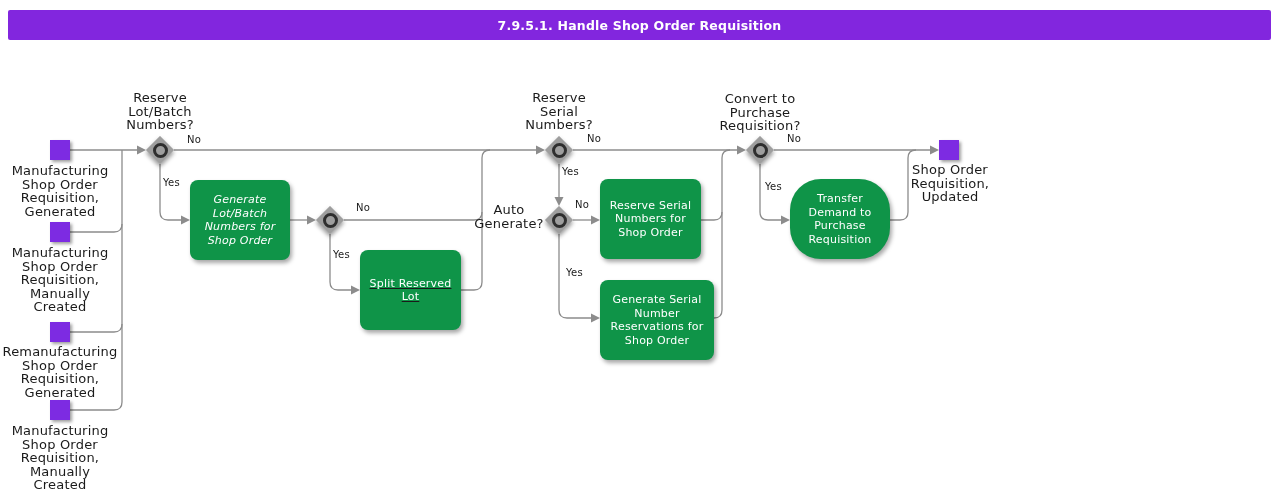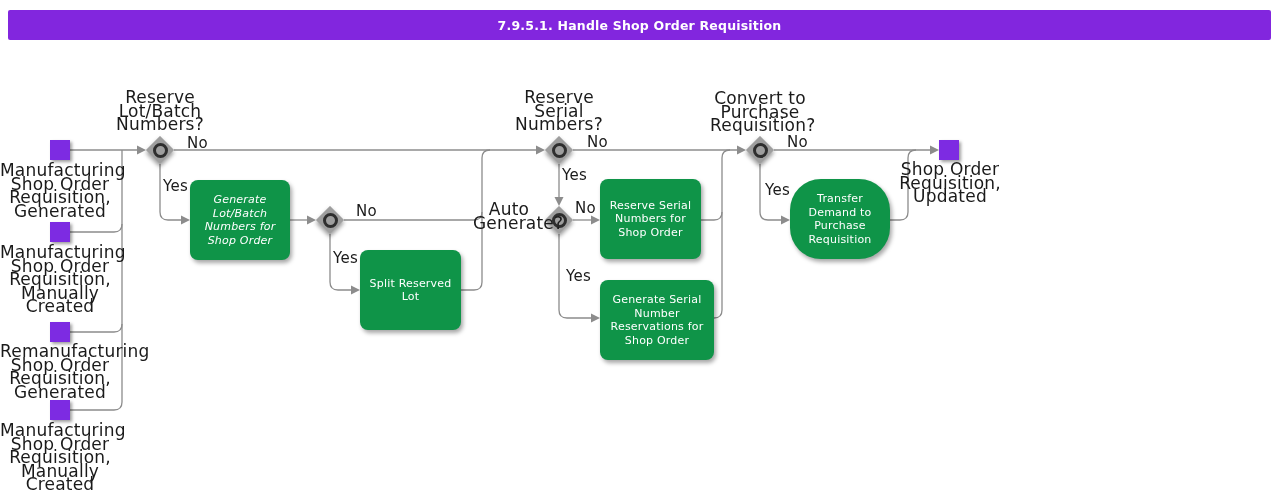--- a/index.html
+++ b/index.html
@@ -3,23 +3,23 @@
 <meta charset="utf-8">
 <style>
   html,body{margin:0;padding:0;background:#fff;}
   .canvas{position:relative;width:1280px;height:503px;background:#fff;overflow:hidden;
           font-family:"DejaVu Sans","Liberation Sans",sans-serif;color:#1a1a1a;}
   .titlebar{position:absolute;left:8px;top:10px;width:1263px;height:30px;
             background:var(--header-bg,#8226DE);border-radius:2px;
             display:flex;align-items:center;justify-content:center;}
   .titlebar span{color:#fff;font-size:12.5px;font-weight:bold;letter-spacing:.2px;}
   svg.wires{position:absolute;left:0;top:0;}
-  .node-label{position:absolute;text-align:center;font-size:17px;line-height:13.5px;
+  .node-label{position:absolute;text-align:center;font-size:13px;line-height:13.5px;
               letter-spacing:.2px;white-space:pre-line;color:#1a1a1a;}
-  .yn{position:absolute;font-size:15px;letter-spacing:.3px;color:#1a1a1a;}
+  .yn{position:absolute;font-size:10px;letter-spacing:.3px;color:#1a1a1a;}
   .event{position:absolute;width:20px;height:20px;background:var(--event-fill,#7D2BE2);
          box-shadow:2px 2px 3px rgba(0,0,0,.38);}
   .activity{position:absolute;width:100px;height:80px;background:var(--activity-fill,#0F9448);
             border-radius:8px;box-shadow:2px 3px 4px rgba(0,0,0,.35);
             display:flex;align-items:center;justify-content:center;}
   .activity span{color:#fff;font-size:11px;line-height:13.5px;letter-spacing:.2px;
                  text-align:center;white-space:pre-line;}
   .diamond{position:absolute;width:28px;height:28px;}
   .diamond .shape{position:absolute;left:4px;top:4px;width:20px;height:20px;
                   background:var(--diamond-fill,#9E9E9E);transform:rotate(45deg);
@@ -145,21 +145,21 @@
   <div class="yn" style="left:566px;top:267px;">Yes</div>
   <div class="yn" style="left:787px;top:133px;">No</div>
   <div class="yn" style="left:765px;top:181px;">Yes</div>
 
   <div class="activity" style="left:190px;top:180px;font-style:italic;">
     <span>Generate
 Lot/Batch
 Numbers for
 Shop Order</span>
   </div>
-  <div class="activity" style="left:360px;top:250px;width:101px;">
+  <div class="activity" style="left:360px;top:250px;width:101px;text-decoration:underline;">
     <span>Split Reserved
 Lot</span>
   </div>
   <div class="activity" style="left:600px;top:179px;width:101px;">
     <span>Reserve Serial
 Numbers for
 Shop Order</span>
   </div>
   <div class="activity" style="left:600px;top:280px;width:114px;">
     <span>Generate Serial

